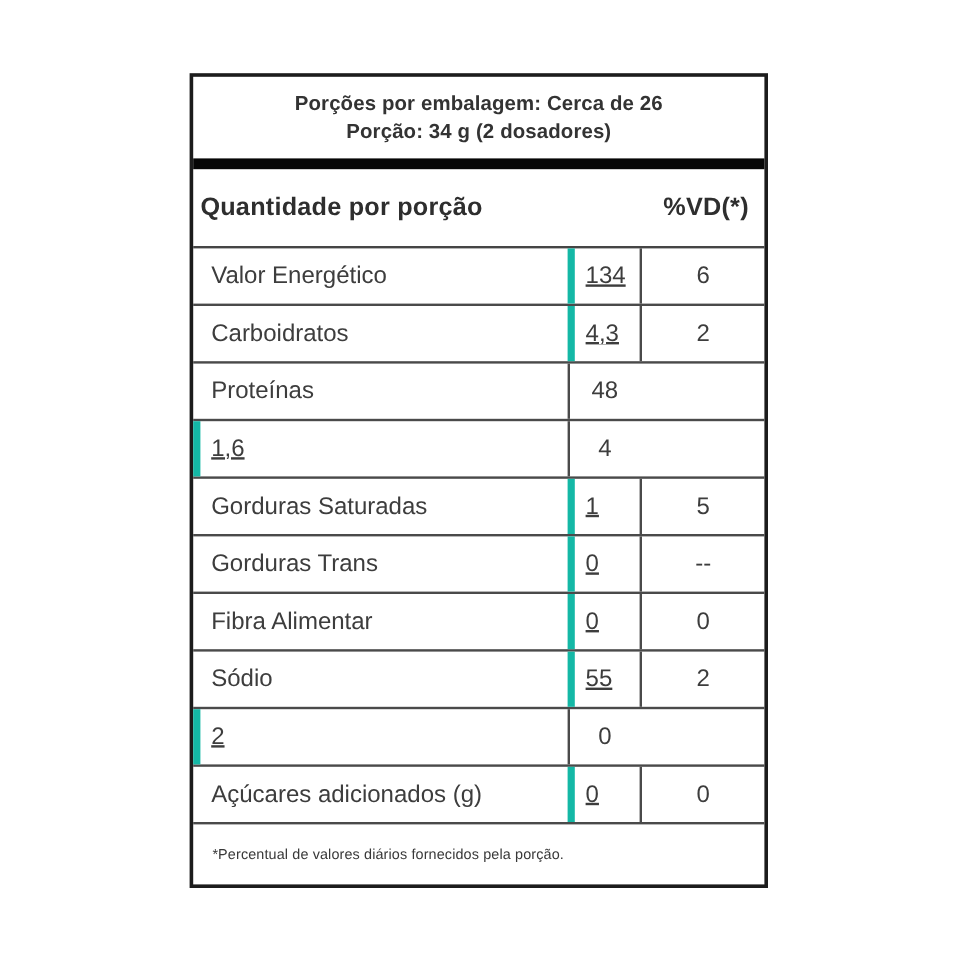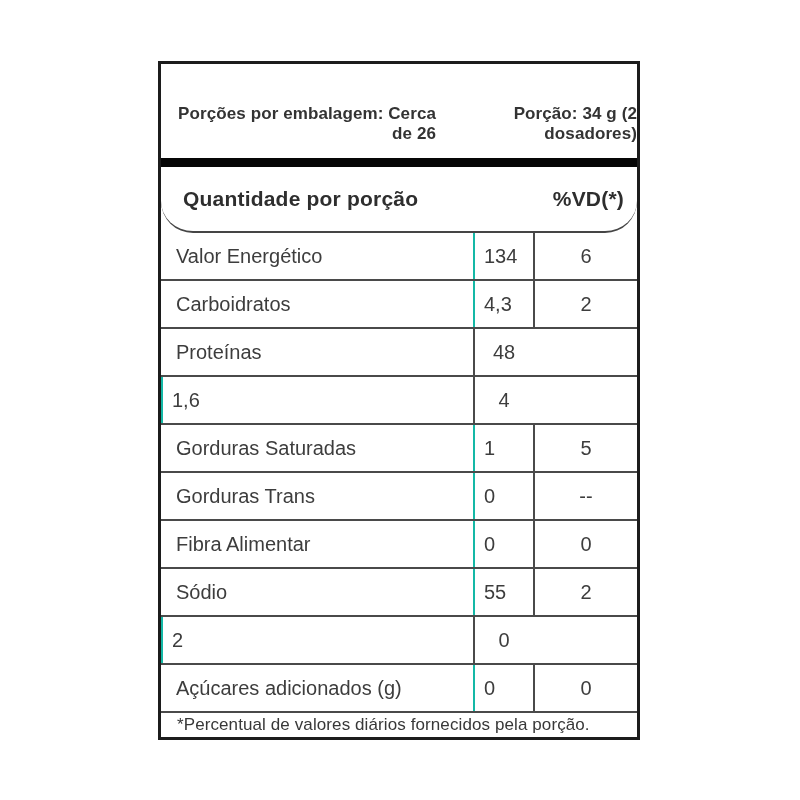--- a/index.html
+++ b/index.html
@@ -20,45 +20,44 @@
     width: 482px; height: 679px;
     border: 3px solid #1c1c1c;
     background: #ffffff;
     display: flex;
     flex-direction: column;
     color: #3a3a3a;
   }
   .serving-header {
     flex: 0 0 68px;
     display: flex;
+    flex-direction: column;
     align-items: center;
     justify-content: center;
     gap: 3px;
-    text-align: right;
-    margin-top: 26px;
+    text-align: center;
   }
   .serving-line {
     font-size: 17px;
     font-weight: bold;
     color: #333333;
     letter-spacing: 0.1px;
   }
   .black-bar {
     flex: 0 0 9px;
     background: #060606;
     width: 100%;
   }
   .qty-header {
     flex: 0 0 66px;
     display: flex;
     align-items: center;
     justify-content: space-between;
-    padding: 0 13px 0 22px;
+    padding: 0 13px 0 6px;
     border-bottom: 2px solid #454545;
-    border-radius: 32px;
   }
   .qty-label, .dv-label {
     font-size: 21px;
     font-weight: bold;
     color: #2e2e2e;
     letter-spacing: 0.2px;
   }
   .rows {
     flex: 0 0 480px;
     display: flex;
@@ -73,33 +72,34 @@
   .cell {
     display: flex;
     align-items: center;
     font-size: 20px;
     color: #3d3d3d;
     overflow: hidden;
     white-space: nowrap;
   }
   .cell-label { padding-left: 15px; }
   .cell-amount {
-    border-left: 2px solid #14b8a6;
+    border-left: 6px solid #14b8a6;
     padding-left: 9px;
+    text-decoration: underline;
   }
   .cell-dv {
     border-left: 2px solid #4a4a4a;
     justify-content: center;
   }
   .footnote {
     flex: 1 1 auto;
     display: flex;
     align-items: center;
     padding-left: 16px;
-    font-size: 17px;
+    font-size: 12px;
     color: #383838;
     letter-spacing: 0.1px;
   }
 </style>
 </head>
 <body>
 
 <div class="canvas">
   <div class="label-box">
 

